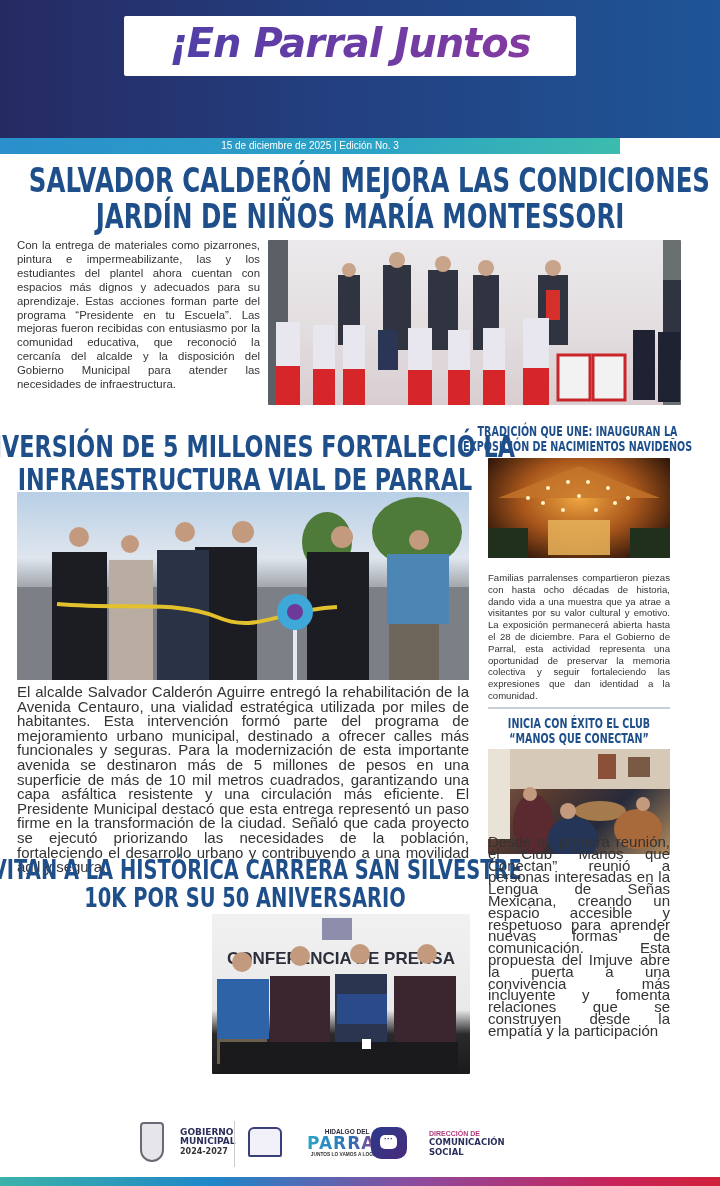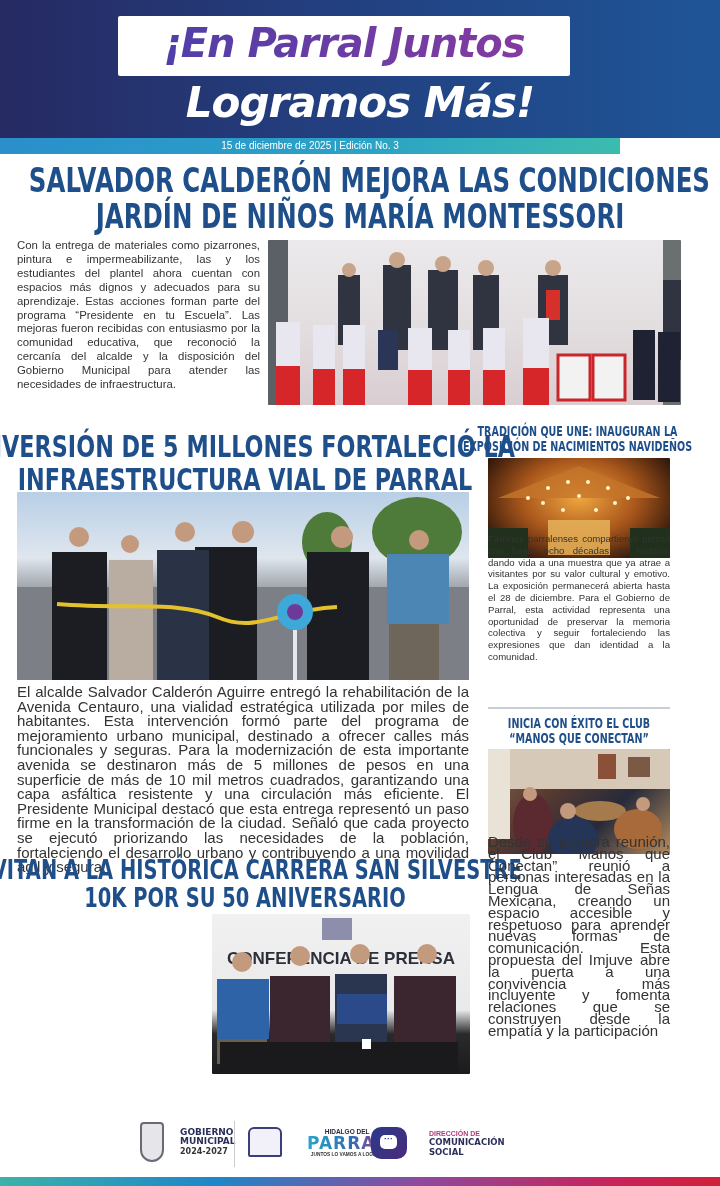--- a/index.html
+++ b/index.html
@@ -1,37 +1,37 @@
 <!DOCTYPE html>
 <html><head>
 <meta charset="utf-8">
 <style>
 *{box-sizing:border-box;margin:0;padding:0}
 body{width:720px;height:1186px;background:#fff;font-family:"Liberation Sans",sans-serif;position:relative;overflow:hidden;color:#2a2a2a}
 .header{position:absolute;left:0;top:0;width:720px;height:138px;background:linear-gradient(90deg,#262a63 0%,#233f7f 45%,#1e5597 100%)}
-.pill{position:absolute;left:118px;top:16px;width:452px;height:60px;background:#fff;border-radius:2px}
+.pill{position:absolute;left:124px;top:16px;width:452px;height:60px;background:#fff;border-radius:2px}
 .pill-text{position:absolute;left:0;top:4px;width:100%;text-align:center;font-family:"DejaVu Sans",sans-serif;font-weight:bold;font-style:italic;font-size:40px;letter-spacing:-1px;background:linear-gradient(90deg,#4a3fa9,#8a3a9f);-webkit-background-clip:text;background-clip:text;color:transparent}
 .header-line2{position:absolute;left:0;top:78px;width:720px;text-align:center;color:#fff;font-family:"DejaVu Sans",sans-serif;font-weight:bold;font-style:italic;font-size:42px;letter-spacing:-1px}
 .dateline{position:absolute;left:0;top:138px;width:620px;height:16px;background:linear-gradient(90deg,#2a8fcb 0%,#2ba3c6 60%,#3cbcae 100%);color:#fff;font-size:10px;text-align:center;line-height:16px}
 h2.hl{font-family:"DejaVu Sans",sans-serif;font-weight:bold;color:#1f4f8a;text-align:center;transform:scaleX(.72);transform-origin:center;line-height:1.05;text-transform:uppercase;white-space:nowrap}
 .hl-main{position:absolute;left:-100px;top:163px;width:920px;font-size:34px}
 .body-text{font-size:11.4px;line-height:13.9px;text-align:justify;color:#333}
 .a1-text{position:absolute;left:17px;top:239px;width:243px}
 .photo{position:absolute;overflow:hidden;border-radius:1px}
 .p1{left:268px;top:240px;width:413px;height:165px;background:linear-gradient(180deg,#ece9ec 0%,#e3dfe1 50%,#d9cdd0 100%)}
 .hl-2{position:absolute;left:-140px;top:430px;width:770px;font-size:31px}
 .p2{left:17px;top:492px;width:452px;height:188px;background:linear-gradient(180deg,#b8cfe6 0%,#dfe6ee 35%,#7d8086 60%,#8a8b8d 100%)}
 .a2-text{position:absolute;left:17px;top:685px;width:452px;font-size:15px;line-height:14.6px}
 .hl-3{position:absolute;left:-140px;top:856px;width:770px;font-size:27px}
 .a3-text{position:absolute;left:17px;top:913px;width:190px;font-size:10.2px;line-height:12.2px}
 .p3{left:212px;top:914px;width:258px;height:160px;background:linear-gradient(180deg,#f1f1f1 0%,#e9e9ea 60%,#2a2a2c 75%,#1b1b1c 100%)}
 .side-hl{position:absolute;font-family:"DejaVu Sans",sans-serif;font-weight:bold;color:#1f4f8a;text-align:center;transform:scaleX(.66);transform-origin:center;white-space:nowrap;text-transform:uppercase;line-height:1.05}
 .s1-hl{left:400px;top:424px;width:355px;font-size:14.5px}
 .p4{left:488px;top:458px;width:182px;height:100px;background:radial-gradient(ellipse at 50% 40%,#f0a640 0%,#a8561b 45%,#3a1c0c 80%,#0d0705 100%)}
-.s1-text{position:absolute;left:488px;top:533px;width:182px;font-size:9.6px;line-height:11.8px}
+.s1-text{position:absolute;left:488px;top:572px;width:182px;font-size:9.6px;line-height:11.8px}
 .divider{position:absolute;left:488px;top:707px;width:182px;height:2px;background:#c8ced6}
 .s2-hl{left:420px;top:716px;width:318px;font-size:14.5px}
 .p5{left:488px;top:749px;width:182px;height:105px;background:linear-gradient(135deg,#8c6a52 0%,#5a3b30 35%,#262a3a 65%,#b48c5e 100%)}
 .s2-text{position:absolute;left:488px;top:836px;width:182px;font-size:15px;line-height:11.8px}
 .footer{position:absolute;left:0;top:1115px;width:720px;height:60px}
 .logo{position:absolute;display:flex;align-items:center}
 .shield{width:24px;height:40px;border:2px solid #6a6a74;border-radius:4px 4px 12px 12px;background:#e6e6ea}
 .gm-text{font-family:"DejaVu Sans",sans-serif;font-weight:bold;font-size:9px;line-height:9.5px;color:#2a2f5a;margin-left:16px}
 .gm-year{font-size:8px;color:#333}
 .vsep{position:absolute;left:234px;top:6px;width:1px;height:46px;background:#ccc}
@@ -45,21 +45,20 @@
 .cs-big{font-family:"DejaVu Sans",sans-serif;font-weight:bold;font-size:8.5px;color:#2a2f5a;line-height:10px}
 .bottom-bar{position:absolute;left:0;top:1177px;width:720px;height:9px;background:linear-gradient(90deg,#3cb2a9 0%,#1f86c8 30%,#8d4a9e 58%,#c8235a 85%,#d0213a 100%)}
 </style>
 </head>
 <body>
 
 <div class="header">
   <div class="pill">
     <div class="pill-text">¡En Parral Juntos</div>
   </div>
-  <div class="header-line2">Logramos Más!</div>
 </div>
 <div class="dateline">15 de diciembre  de 2025 | Edición No. 3</div>
 
 <h2 class="hl hl-main">
   <span>SALVADOR CALDERÓN MEJORA LAS CONDICIONES DEL</span><br>
   <span>JARDÍN DE NIÑOS MARÍA MONTESSORI</span>
 </h2>
 <p class="body-text a1-text">Con la entrega de materiales como pizarrones, pintura e impermeabilizante, las y los estudiantes del plantel ahora cuentan con espacios más dignos y adecuados para su aprendizaje. Estas acciones forman parte del programa “Presidente en tu Escuela”. Las mejoras fueron recibidas con entusiasmo por la comunidad educativa, que reconoció la cercanía del alcalde y la disposición del Gobierno Municipal para atender las necesidades de infraestructura.</p>
 <div class="photo p1" title="Group photo with officials and kindergarten students next to paint buckets">
   <svg width="413" height="165">

